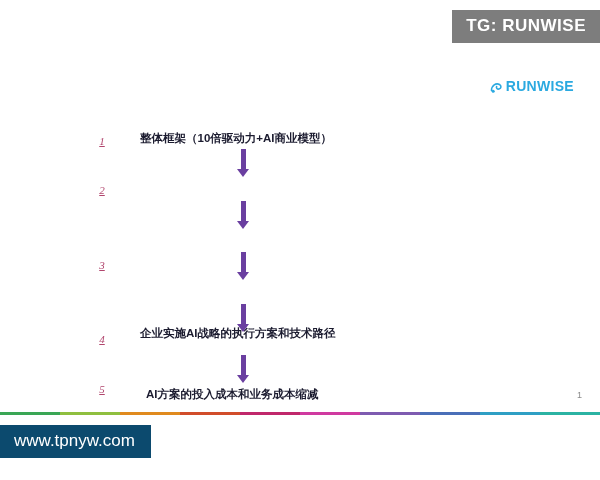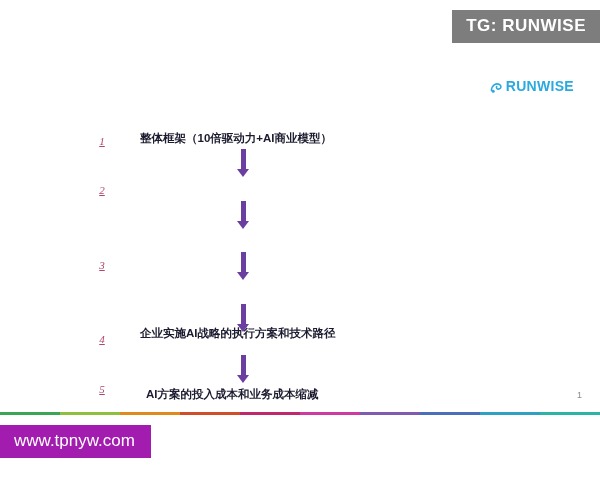--- a/index.html
+++ b/index.html
@@ -27,21 +27,21 @@
     letter-spacing: 0.5px;
     padding: 6px 14px 7px 14px;
     font-family: "Liberation Sans", sans-serif;
   }
 
   
   .url-watermark {
     position: absolute;
     left: 0px;
     bottom: 22px;
-    background: #a21caf;
+    background: #0c4a6e;
     color: #ffffff;
     font-size: 17px;
     padding: 6px 16px 7px 14px;
     font-family: "Liberation Sans", sans-serif;
   }
 
   
   .slide {
     position: absolute;
     left: 0;

